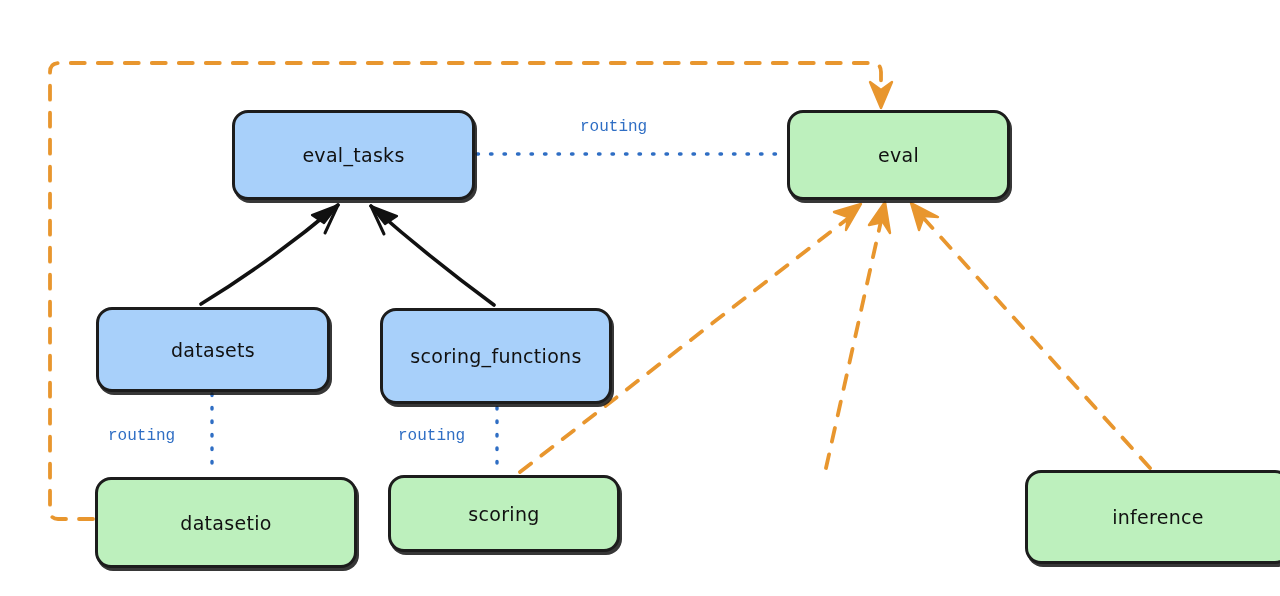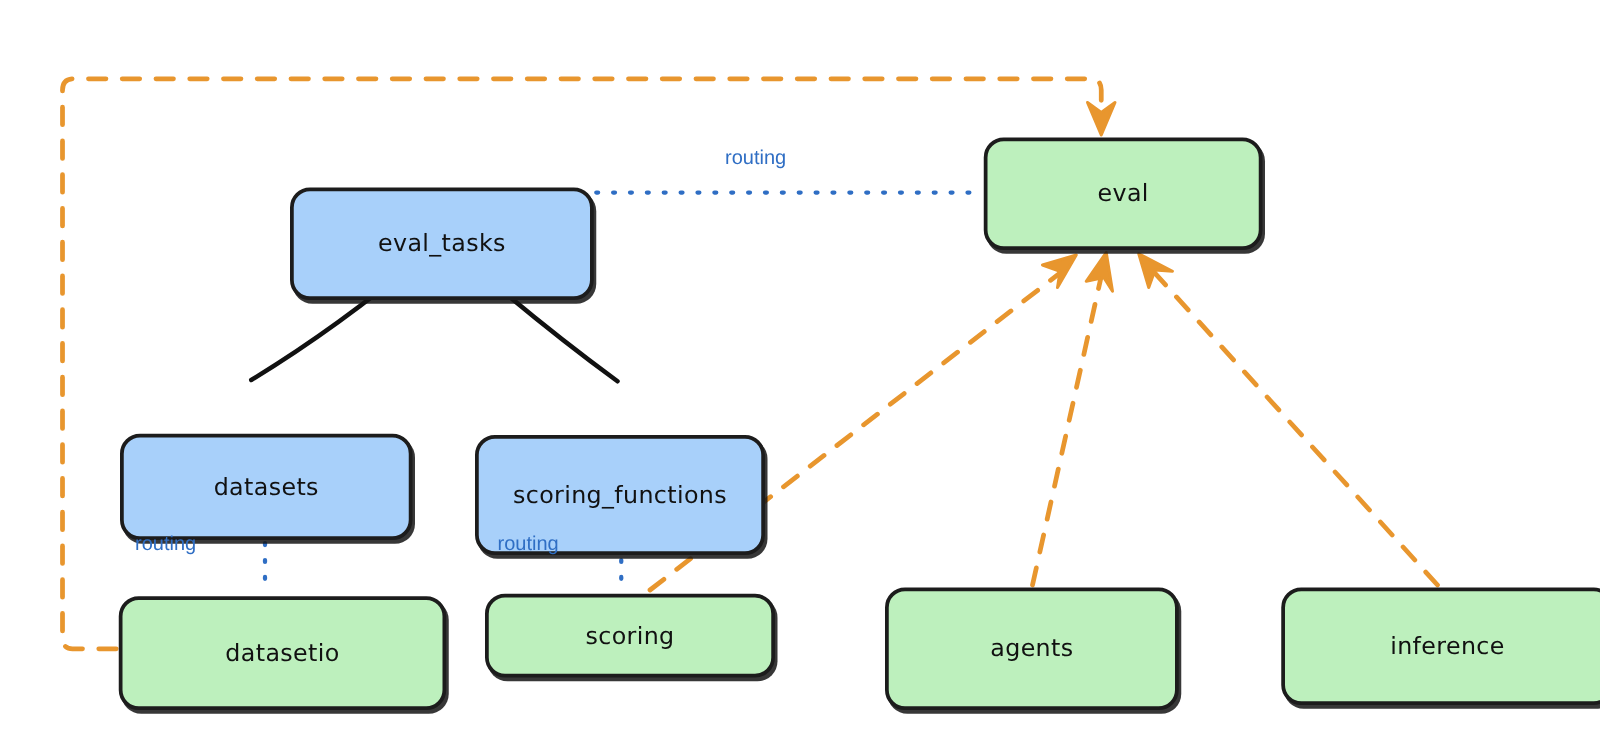--- a/index.html
+++ b/index.html
@@ -34,25 +34,25 @@
     align-items: center;
     justify-content: center;
     border: 3px solid #1c1c1c;
     border-radius: 16px;
     font-family: "DejaVu Sans", sans-serif;
     font-size: 19px;
     color: #111111;
     letter-spacing: 0.3px;
     box-shadow: 2px 3px 0 rgba(20,20,20,0.85);
   }
-  .node.blue  { background: #a8d0fa; margin-top: 40px; }
+  .node.blue  { background: #a8d0fa; }
   .node.green { background: #bdf0bd; }
   .edge-label {
     position: absolute;
-    font-family: Liberation Sans, sans-serif;
+    font-family: Liberation Mono, monospace;
     font-size: 16px;
     color: #2f6ec4;
     white-space: nowrap;
   }
 </style>
 </head>
 <body>
 
 <div id="canvas">
 
@@ -116,27 +116,24 @@
   </div>
 
   <div class="node blue" style="left:380px; top:308px; width:232px; height:96px;">
     <span>scoring_functions</span>
   </div>
 
   <div class="node green" style="left:95px; top:477px; width:262px; height:91px;">
     <span>datasetio</span>
   </div>
 
-  <div class="node green" style="left:388px; top:475px; width:232px; height:67px;">
+  <div class="node green" style="left:388px; top:475px; width:232px; height:77px;">
     <span>scoring</span>
   </div>
 
-  <div class="node green" style="left:708px; top:470px; width:235px; height:98px;">
-    <span>agents</span>
-  </div>
 
   <div class="node green" style="left:1025px; top:470px; width:266px; height:94px;">
     <span>inference</span>
   </div>
 
   <div class="edge-label" style="left:580px; top:118px;">routing</div>
 
   <div class="edge-label" style="left:108px; top:427px;">routing</div>
 
   <div class="edge-label" style="left:398px; top:427px;">routing</div>

